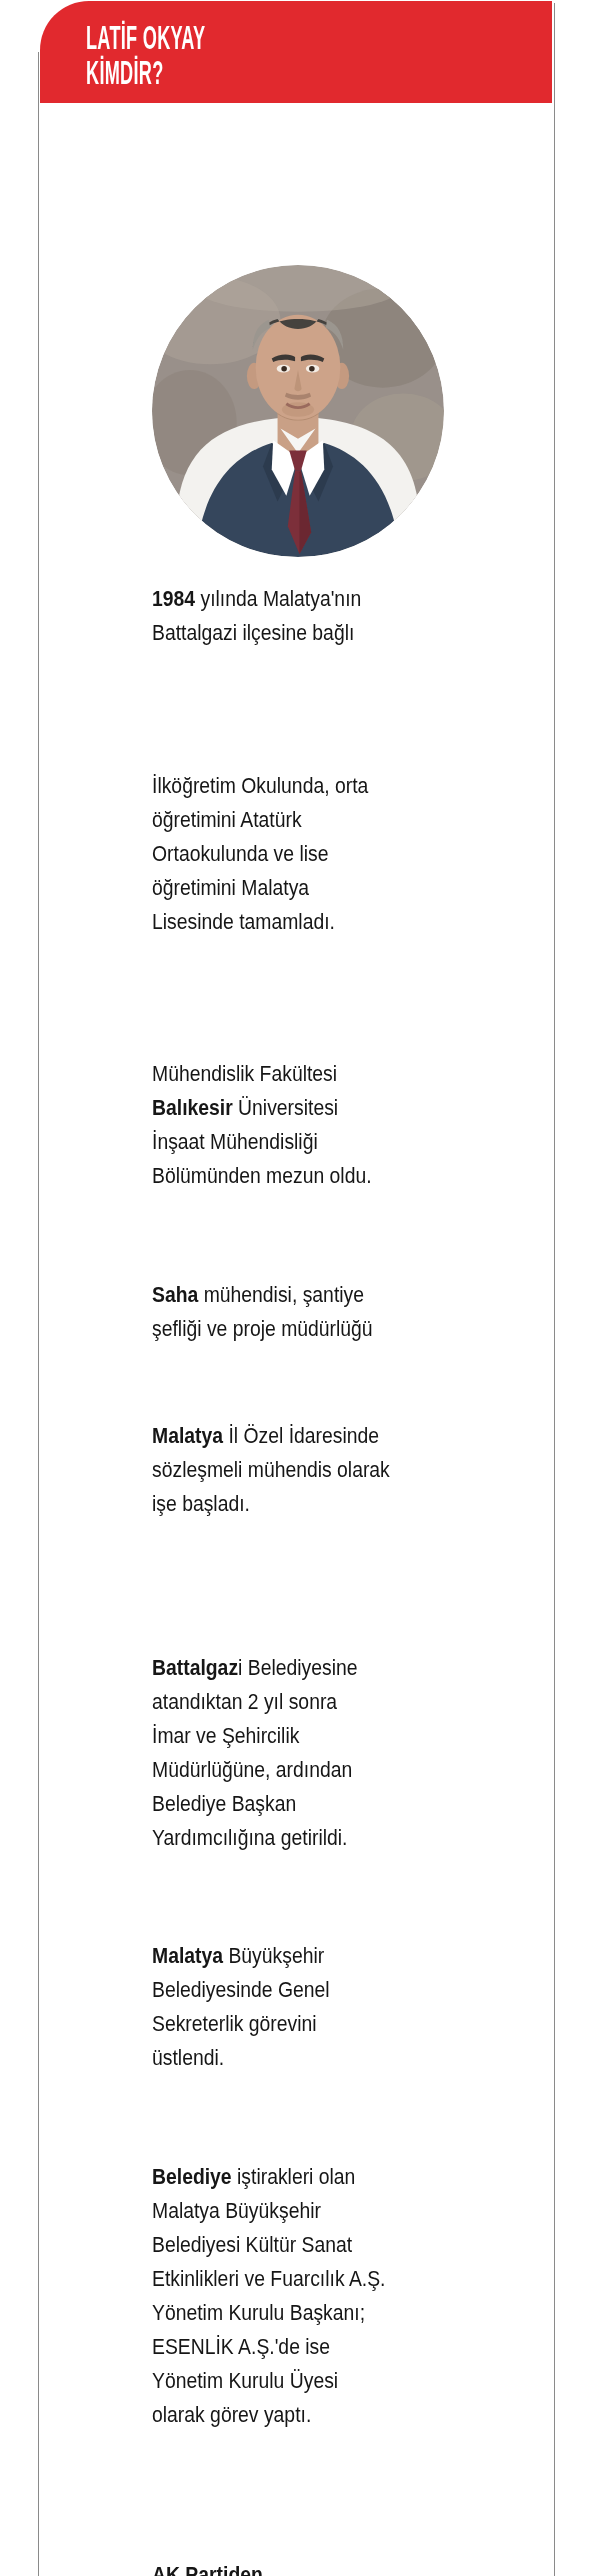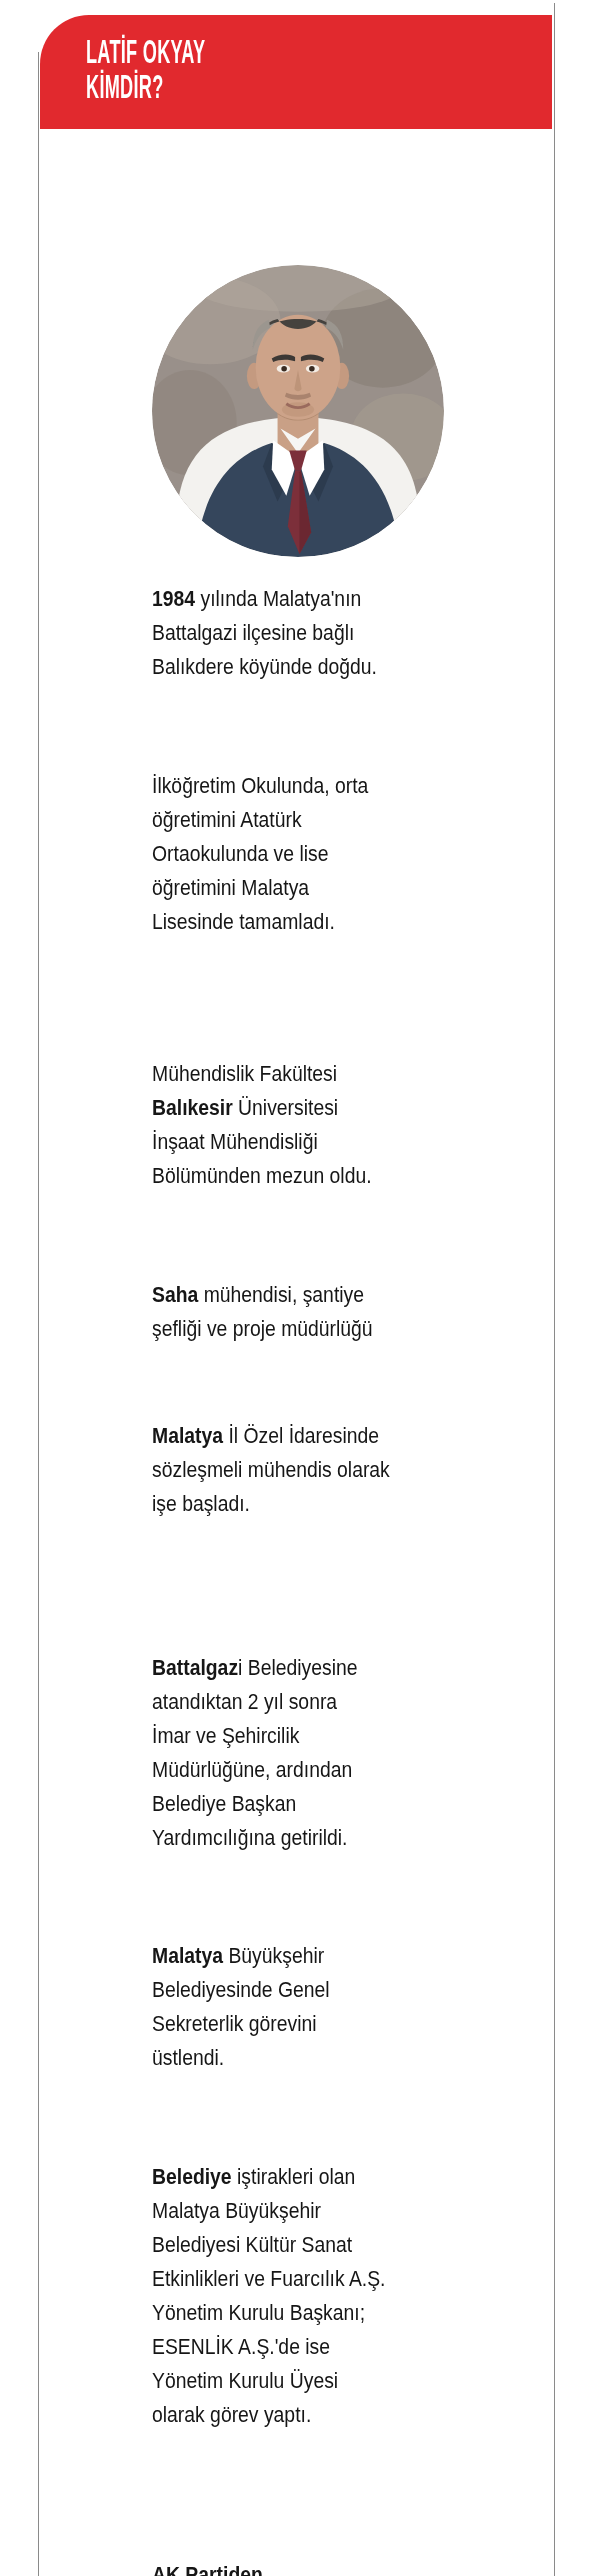--- a/index.html
+++ b/index.html
@@ -6,21 +6,21 @@
   body{
     width:592px;height:2903px;position:relative;background:#ffffff;
     font-family:"Liberation Sans", sans-serif;overflow:hidden;
   }
   
   .border-v{position:absolute;width:1px;background:#8a8a8a;}
   .border-left{left:38px;top:52px;height:2851px;}
   .border-right{left:554px;top:2.6px;height:2900px;}
   
   .banner{
-    position:absolute;left:40px;top:15px;width:512px;height:114px;
+    position:absolute;left:40px;top:1px;width:512px;height:102px;
     background:#e1292e;border-top-left-radius:49px;
   }
   .banner-inner{position:absolute;left:46px;top:18.5px;}
   .bt{display:block;height:35px;line-height:35px;font-size:33px;font-weight:bold;color:#ffffff;white-space:nowrap;}
   .sxt{display:inline-block;transform:scaleX(0.55);transform-origin:0 50%;letter-spacing:0.5px;}
   
   .portrait{position:absolute;left:152px;top:265px;width:292px;height:292px;border-radius:50%;overflow:hidden;}
   
   .para{position:absolute;left:152px;}
   .ln{height:34px;line-height:34px;font-size:22px;color:#161616;white-space:nowrap;}
@@ -84,21 +84,20 @@
       <path d="M92,95 C97,98.5 103,98.5 108,95" stroke="#9a6a5d" stroke-width="2" fill="none"></path>
     </g>
   </svg>
 </div>
 
 <section>
 
   <div class="para" style="top:582px">
     <div class="ln"><span class="sx"><b>1984</b><span> yılında Malatya'nın</span></span></div>
     <div class="ln"><span class="sx">Battalgazi ilçesine bağlı</span></div>
-    <div class="ln"><span class="sx">Balıkdere köyünde doğdu.</span></div>
   </div>
 
   <div class="para" style="top:769px">
     <div class="ln"><span class="sx">İlköğretim Okulunda, orta</span></div>
     <div class="ln"><span class="sx">öğretimini Atatürk</span></div>
     <div class="ln"><span class="sx">Ortaokulunda ve lise</span></div>
     <div class="ln"><span class="sx">öğretimini Malatya</span></div>
     <div class="ln"><span class="sx">Lisesinde tamamladı.</span></div>
   </div>
 

